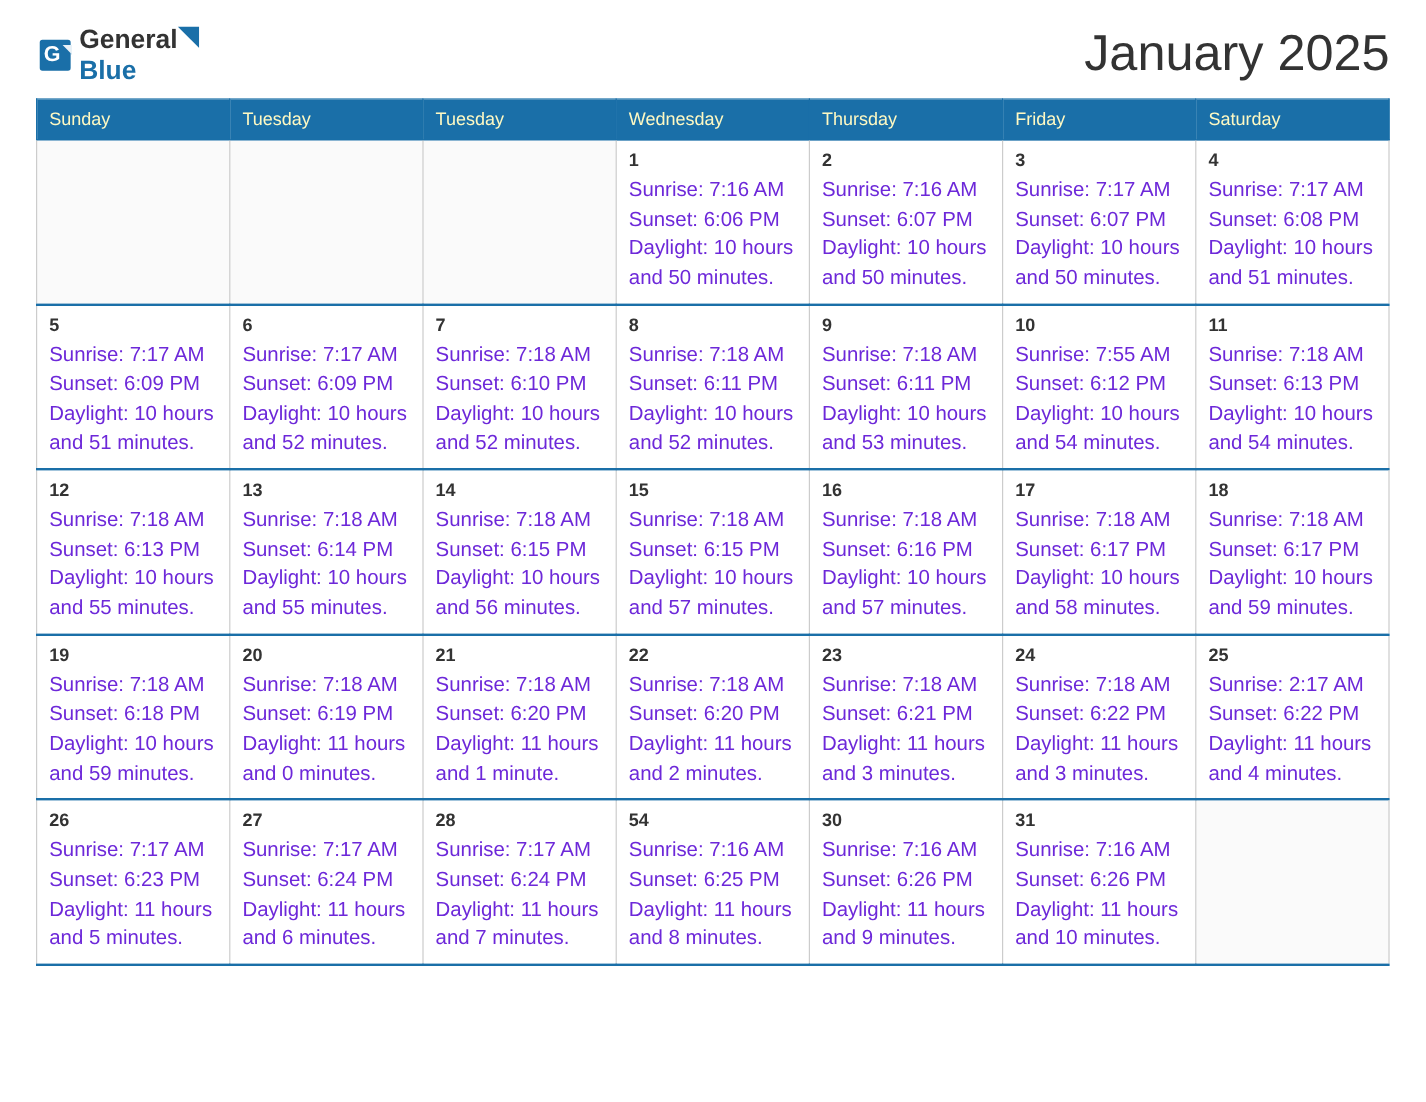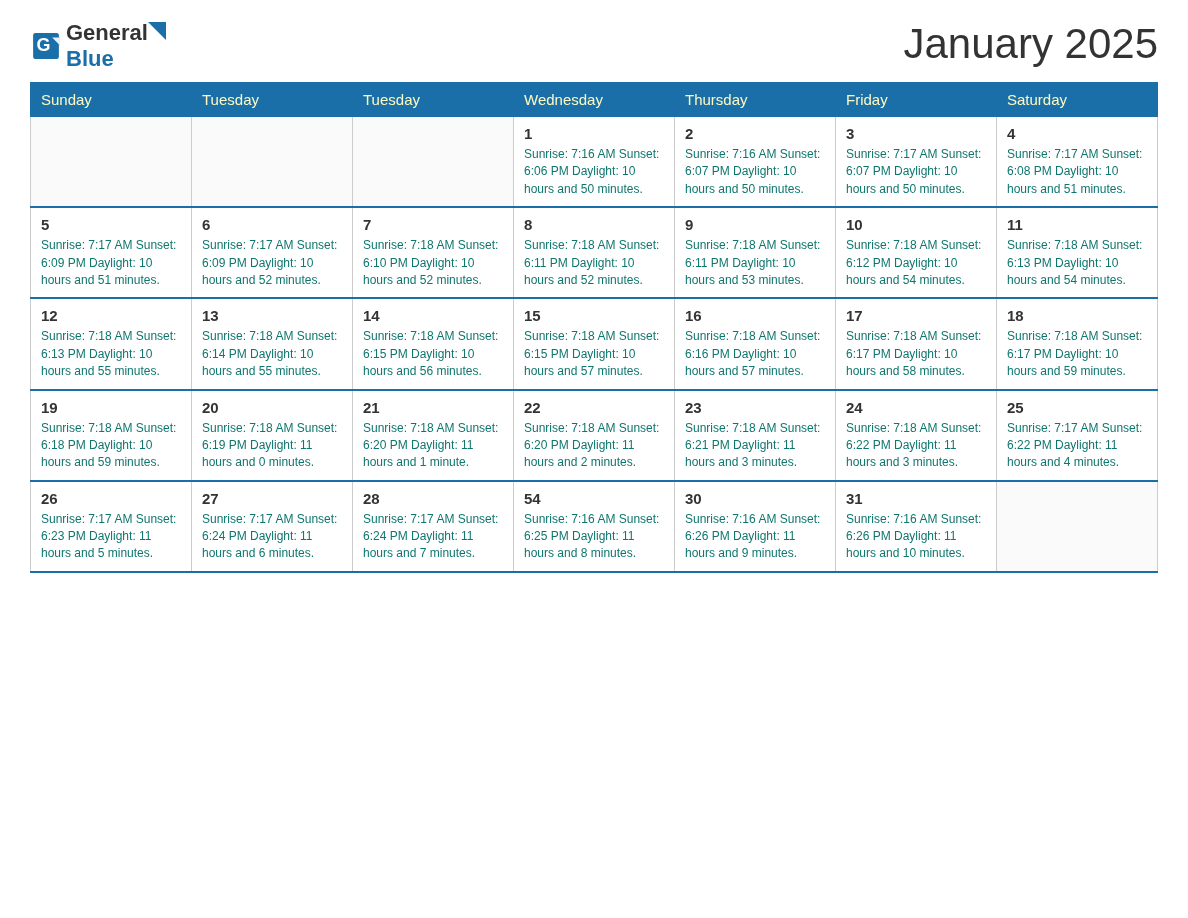--- a/index.html
+++ b/index.html
@@ -75,22 +75,22 @@
       min-height: 100px;
     }
     .day-number {
       font-size: 15px;
       font-weight: bold;
       color: #333;
       display: block;
       margin-bottom: 4px;
     }
     .day-info {
-      font-size: 12px;
-      color: #0f766e;
+      font-size: 17px;
+      color: #6d28d9;
       line-height: 1.45;
     }
     tbody tr {
       border-bottom: 2px solid #1a6fa8;
     }
     tbody td.empty {
       background: #fafafa;
     }
   </style>
 </head>
@@ -198,21 +198,21 @@
         </td>
         <td>
           <span class="day-number">9</span>
           <div class="day-info">Sunrise: 7:18 AM
 Sunset: 6:11 PM
 Daylight: 10 hours
 and 53 minutes.</div>
         </td>
         <td>
           <span class="day-number">10</span>
-          <div class="day-info">Sunrise: 7:18 AM
+          <div class="day-info">Sunrise: 7:55 AM
 Sunset: 6:12 PM
 Daylight: 10 hours
 and 54 minutes.</div>
         </td>
         <td>
           <span class="day-number">11</span>
           <div class="day-info">Sunrise: 7:18 AM
 Sunset: 6:13 PM
 Daylight: 10 hours
 and 54 minutes.</div>
@@ -307,21 +307,21 @@
         </td>
         <td>
           <span class="day-number">24</span>
           <div class="day-info">Sunrise: 7:18 AM
 Sunset: 6:22 PM
 Daylight: 11 hours
 and 3 minutes.</div>
         </td>
         <td>
           <span class="day-number">25</span>
-          <div class="day-info">Sunrise: 7:17 AM
+          <div class="day-info">Sunrise: 2:17 AM
 Sunset: 6:22 PM
 Daylight: 11 hours
 and 4 minutes.</div>
         </td>
       </tr>
       <tr>
         <td>
           <span class="day-number">26</span>
           <div class="day-info">Sunrise: 7:17 AM
 Sunset: 6:23 PM

